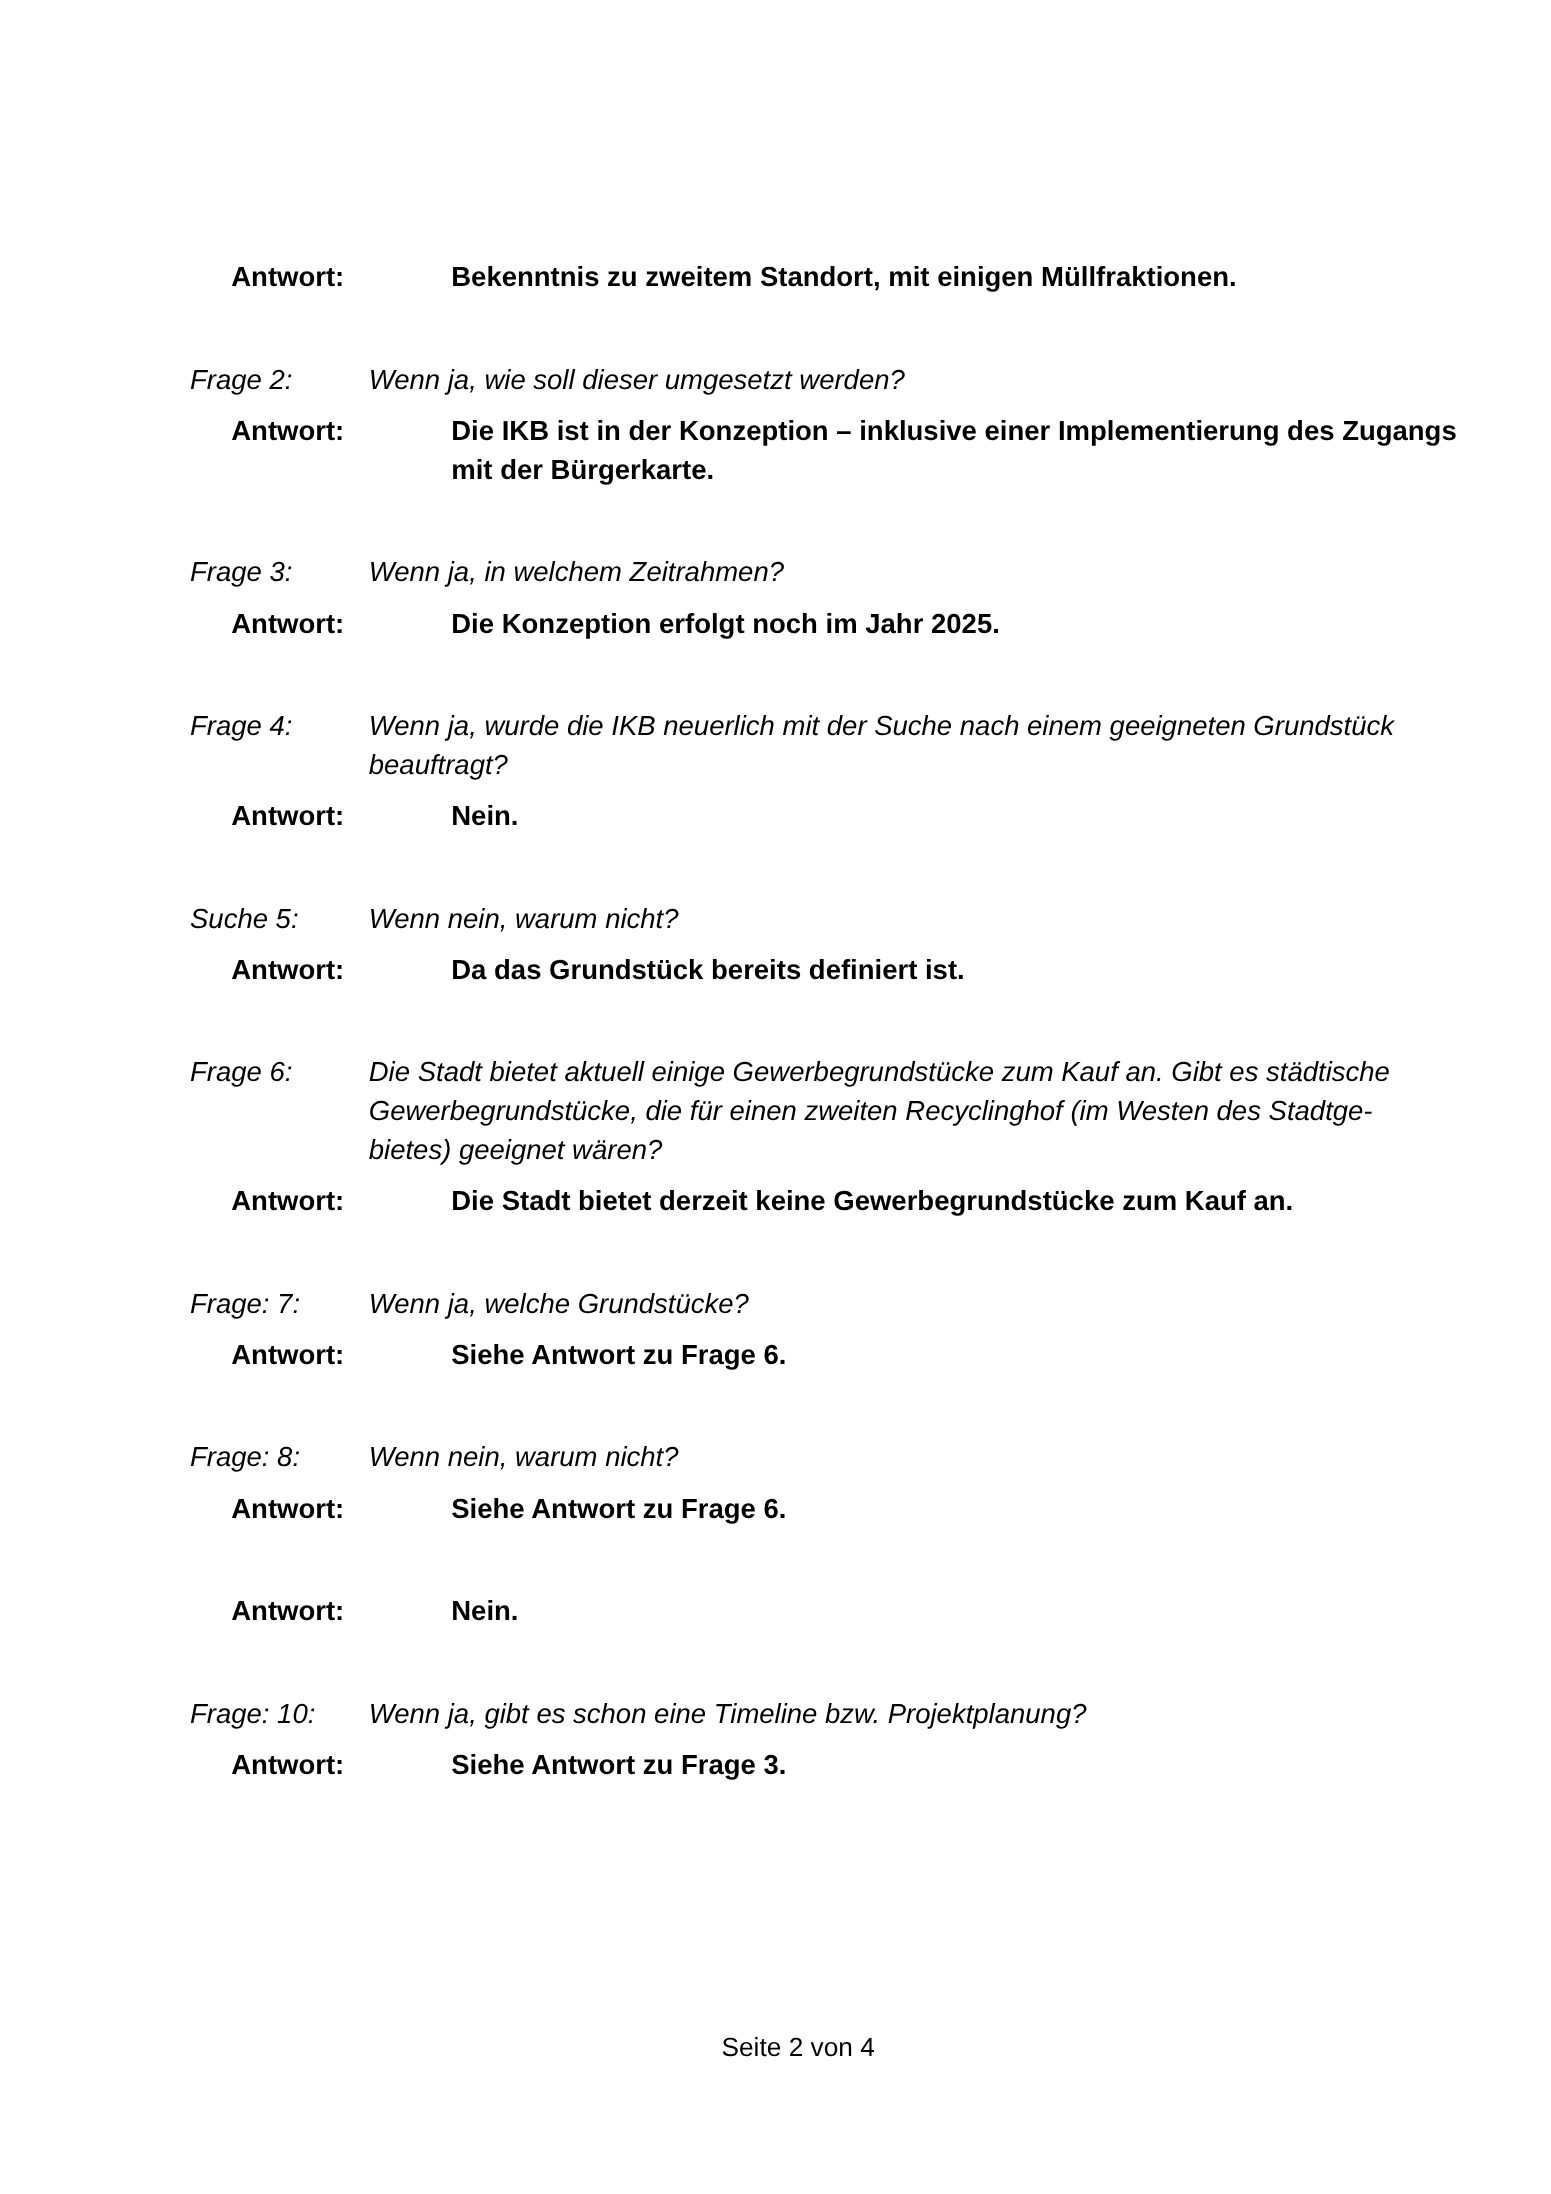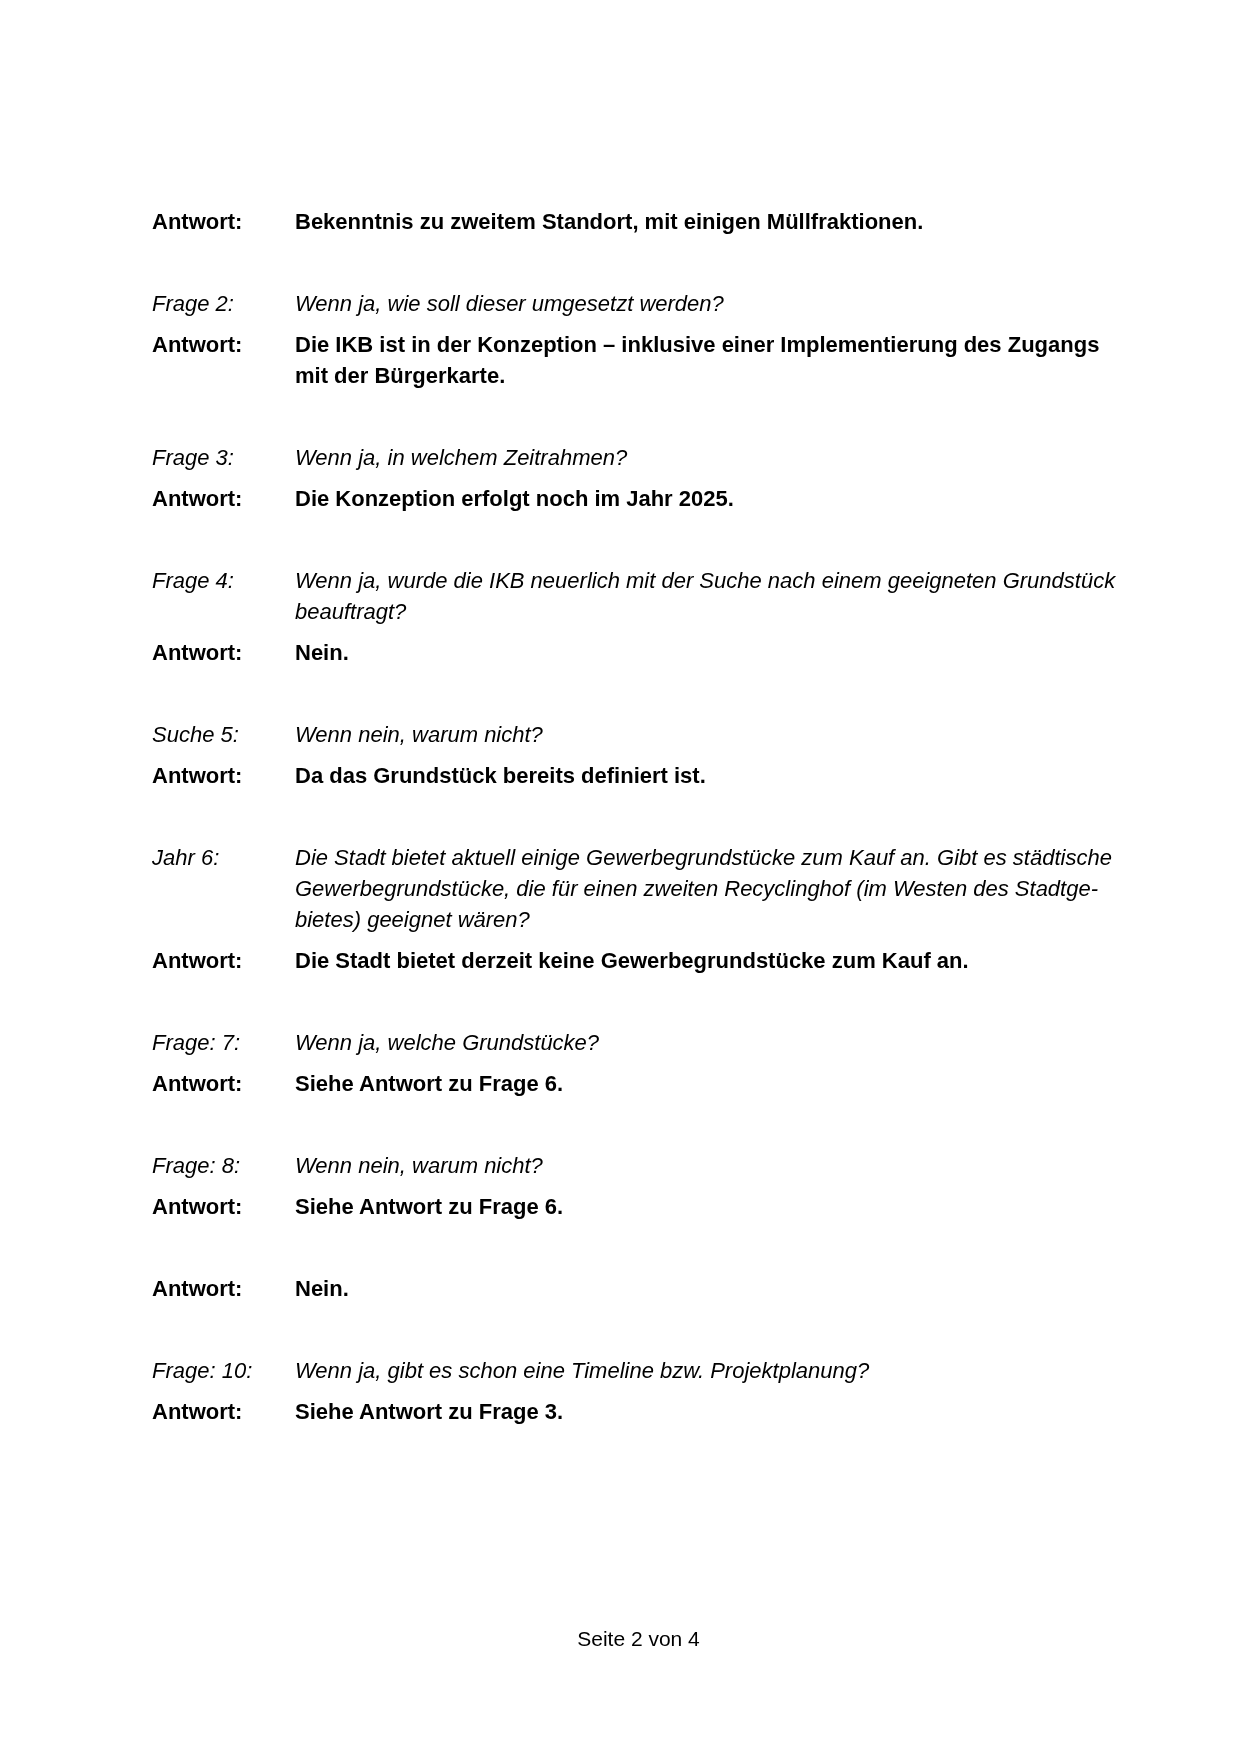--- a/index.html
+++ b/index.html
@@ -49,20 +49,21 @@
   }
   .question .qa-label,
   .question .line {
     font-style: italic;
     font-weight: 400;
   }
   .answer .qa-label,
   .answer .line {
     font-style: normal;
     font-weight: 700;
+    margin-left: 33px;
   }
   
   .line.stretch {
     word-spacing: 6px;
   }
   .footer {
     position: absolute;
     top: 1626px;
     left: 152px;
     width: 973px;
@@ -127,21 +128,21 @@
           <div class="line">Wenn nein, warum nicht?</div>
         </div>
       </div>
       <div class="qa-row answer">
         <div class="qa-label">Antwort:</div>
         <div class="qa-text">
           <div class="line">Da das Grundstück bereits definiert ist.</div>
         </div>
       </div>
       <div class="qa-row question">
-        <div class="qa-label">Jahr 6:</div>
+        <div class="qa-label">Frage 6:</div>
         <div class="qa-text">
           <div class="line">Die Stadt bietet aktuell einige Gewerbegrundstücke zum Kauf an. Gibt es städtische</div>
           <div class="line">Gewerbegrundstücke, die für einen zweiten Recyclinghof (im Westen des Stadtge-</div>
           <div class="line">bietes) geeignet wären?</div>
         </div>
       </div>
       <div class="qa-row answer">
         <div class="qa-label">Antwort:</div>
         <div class="qa-text">
           <div class="line">Die Stadt bietet derzeit keine Gewerbegrundstücke zum Kauf an.</div>

